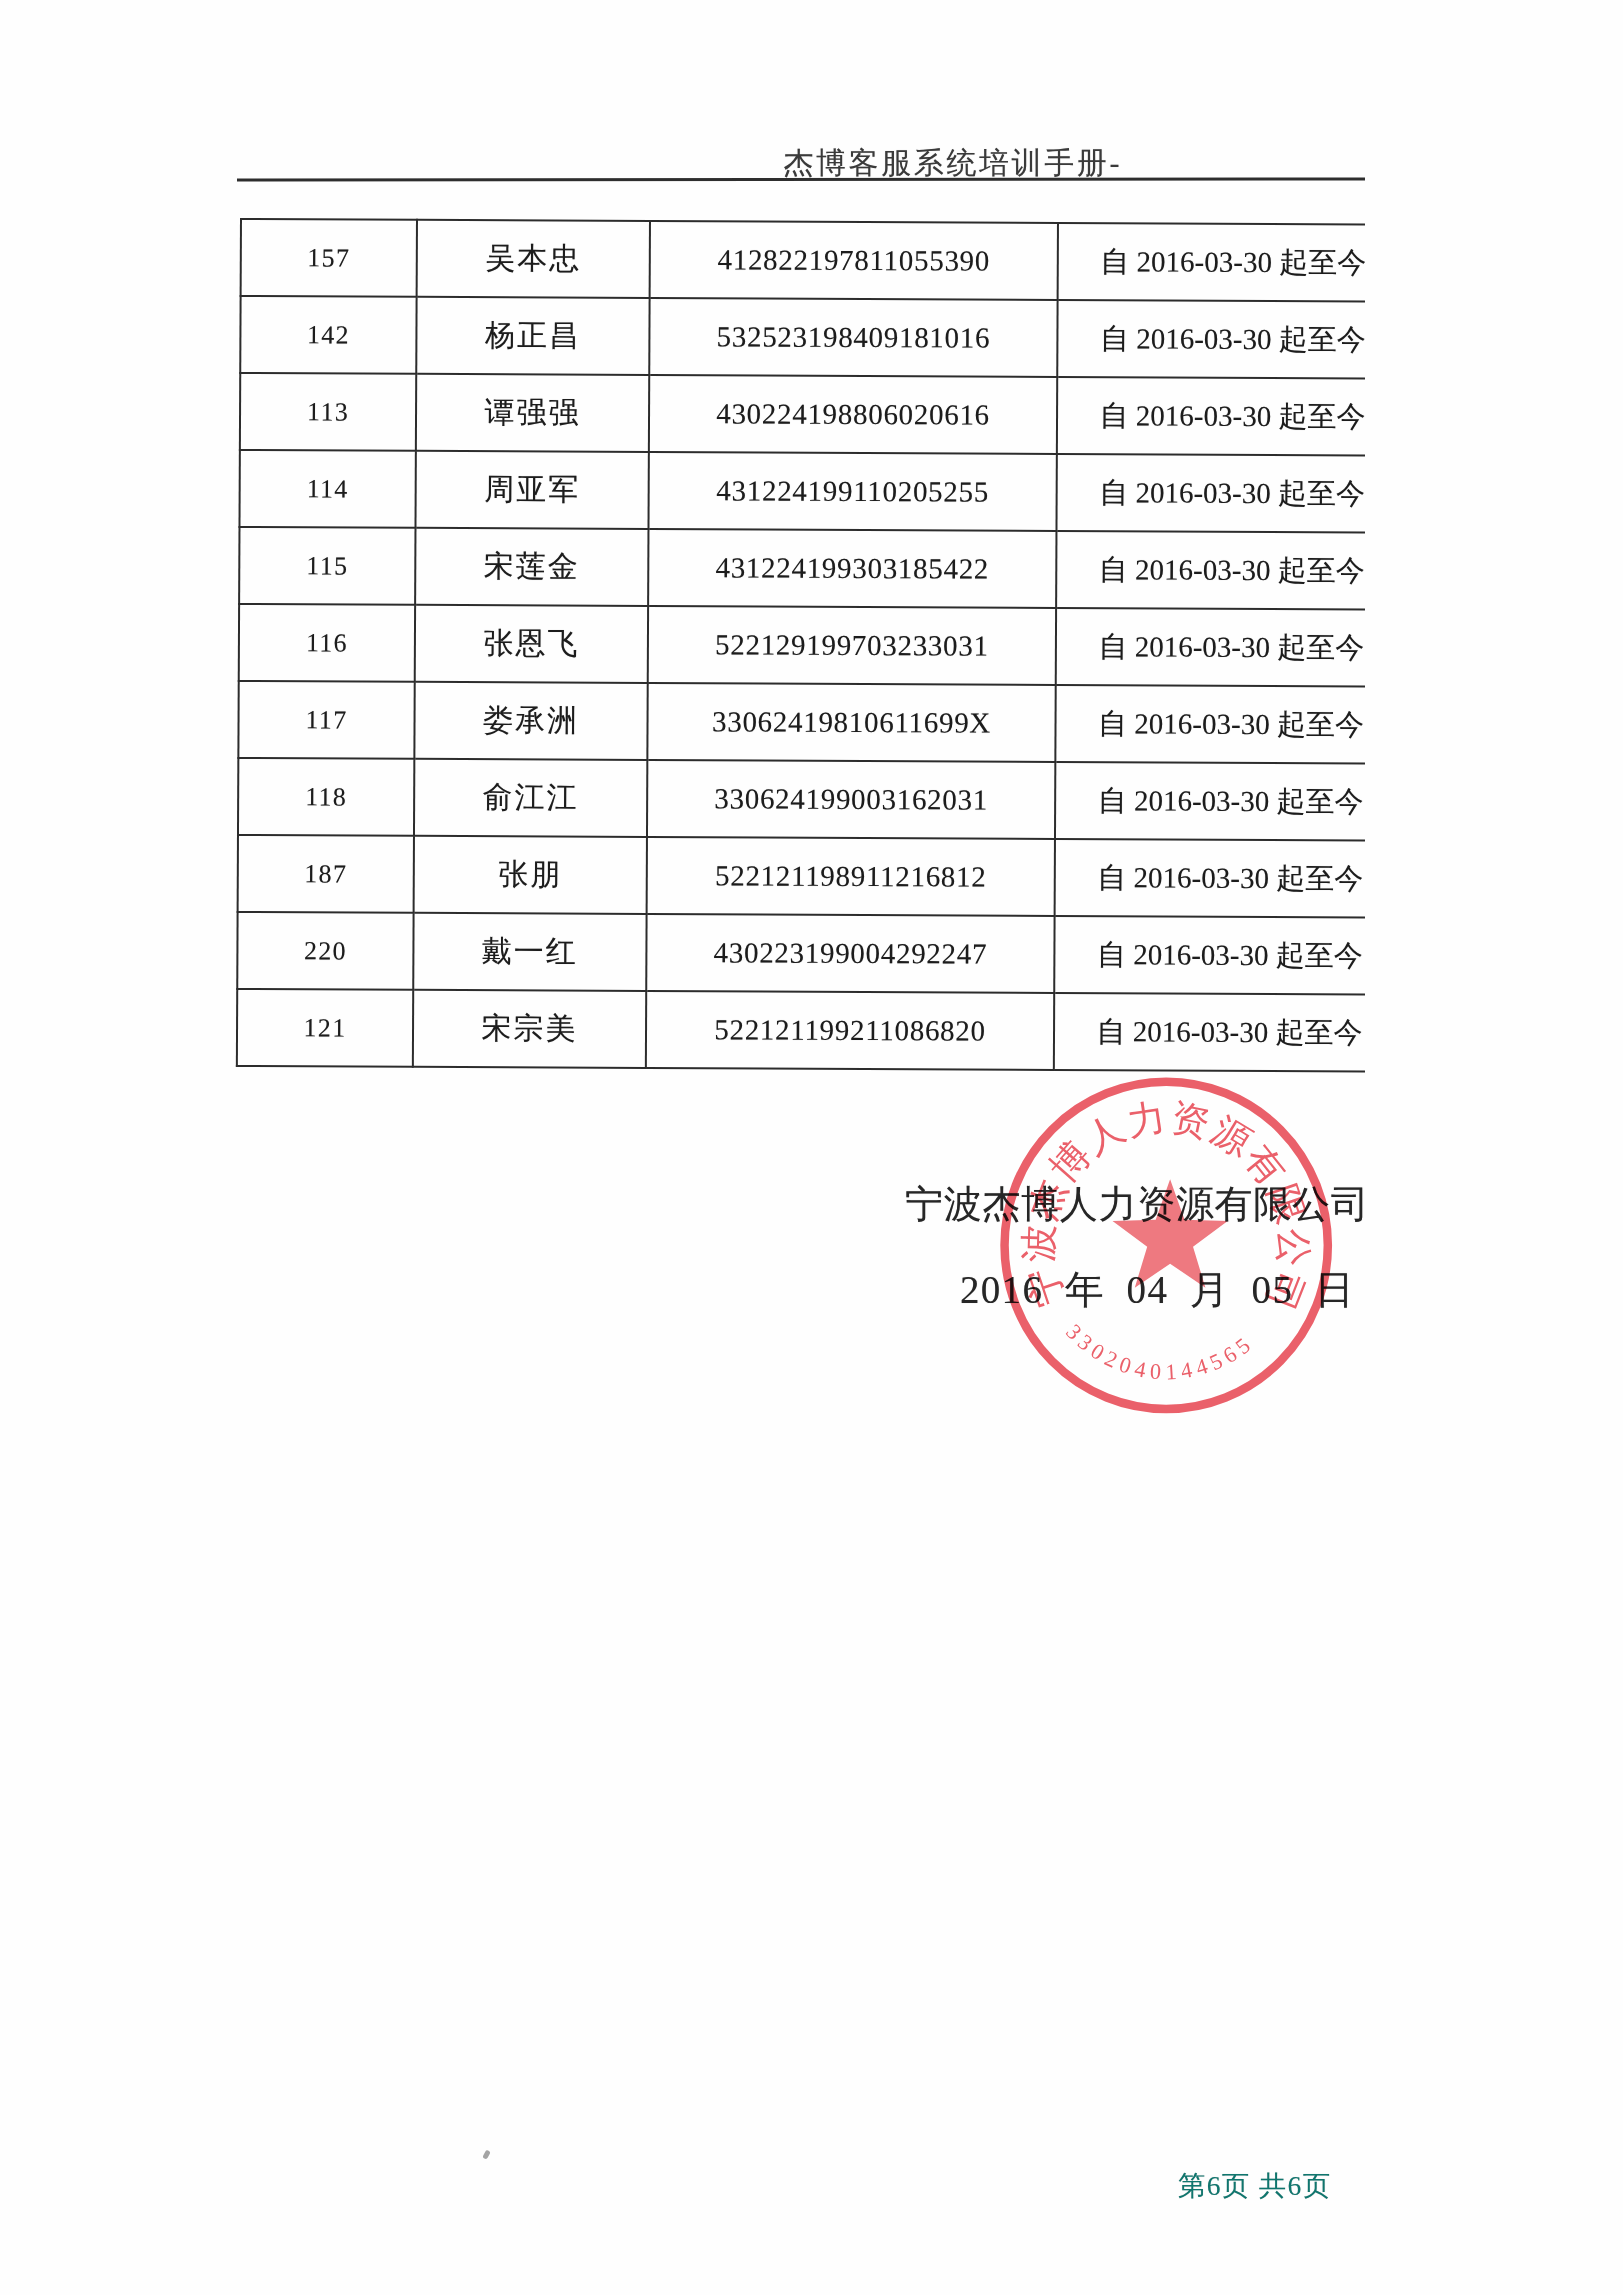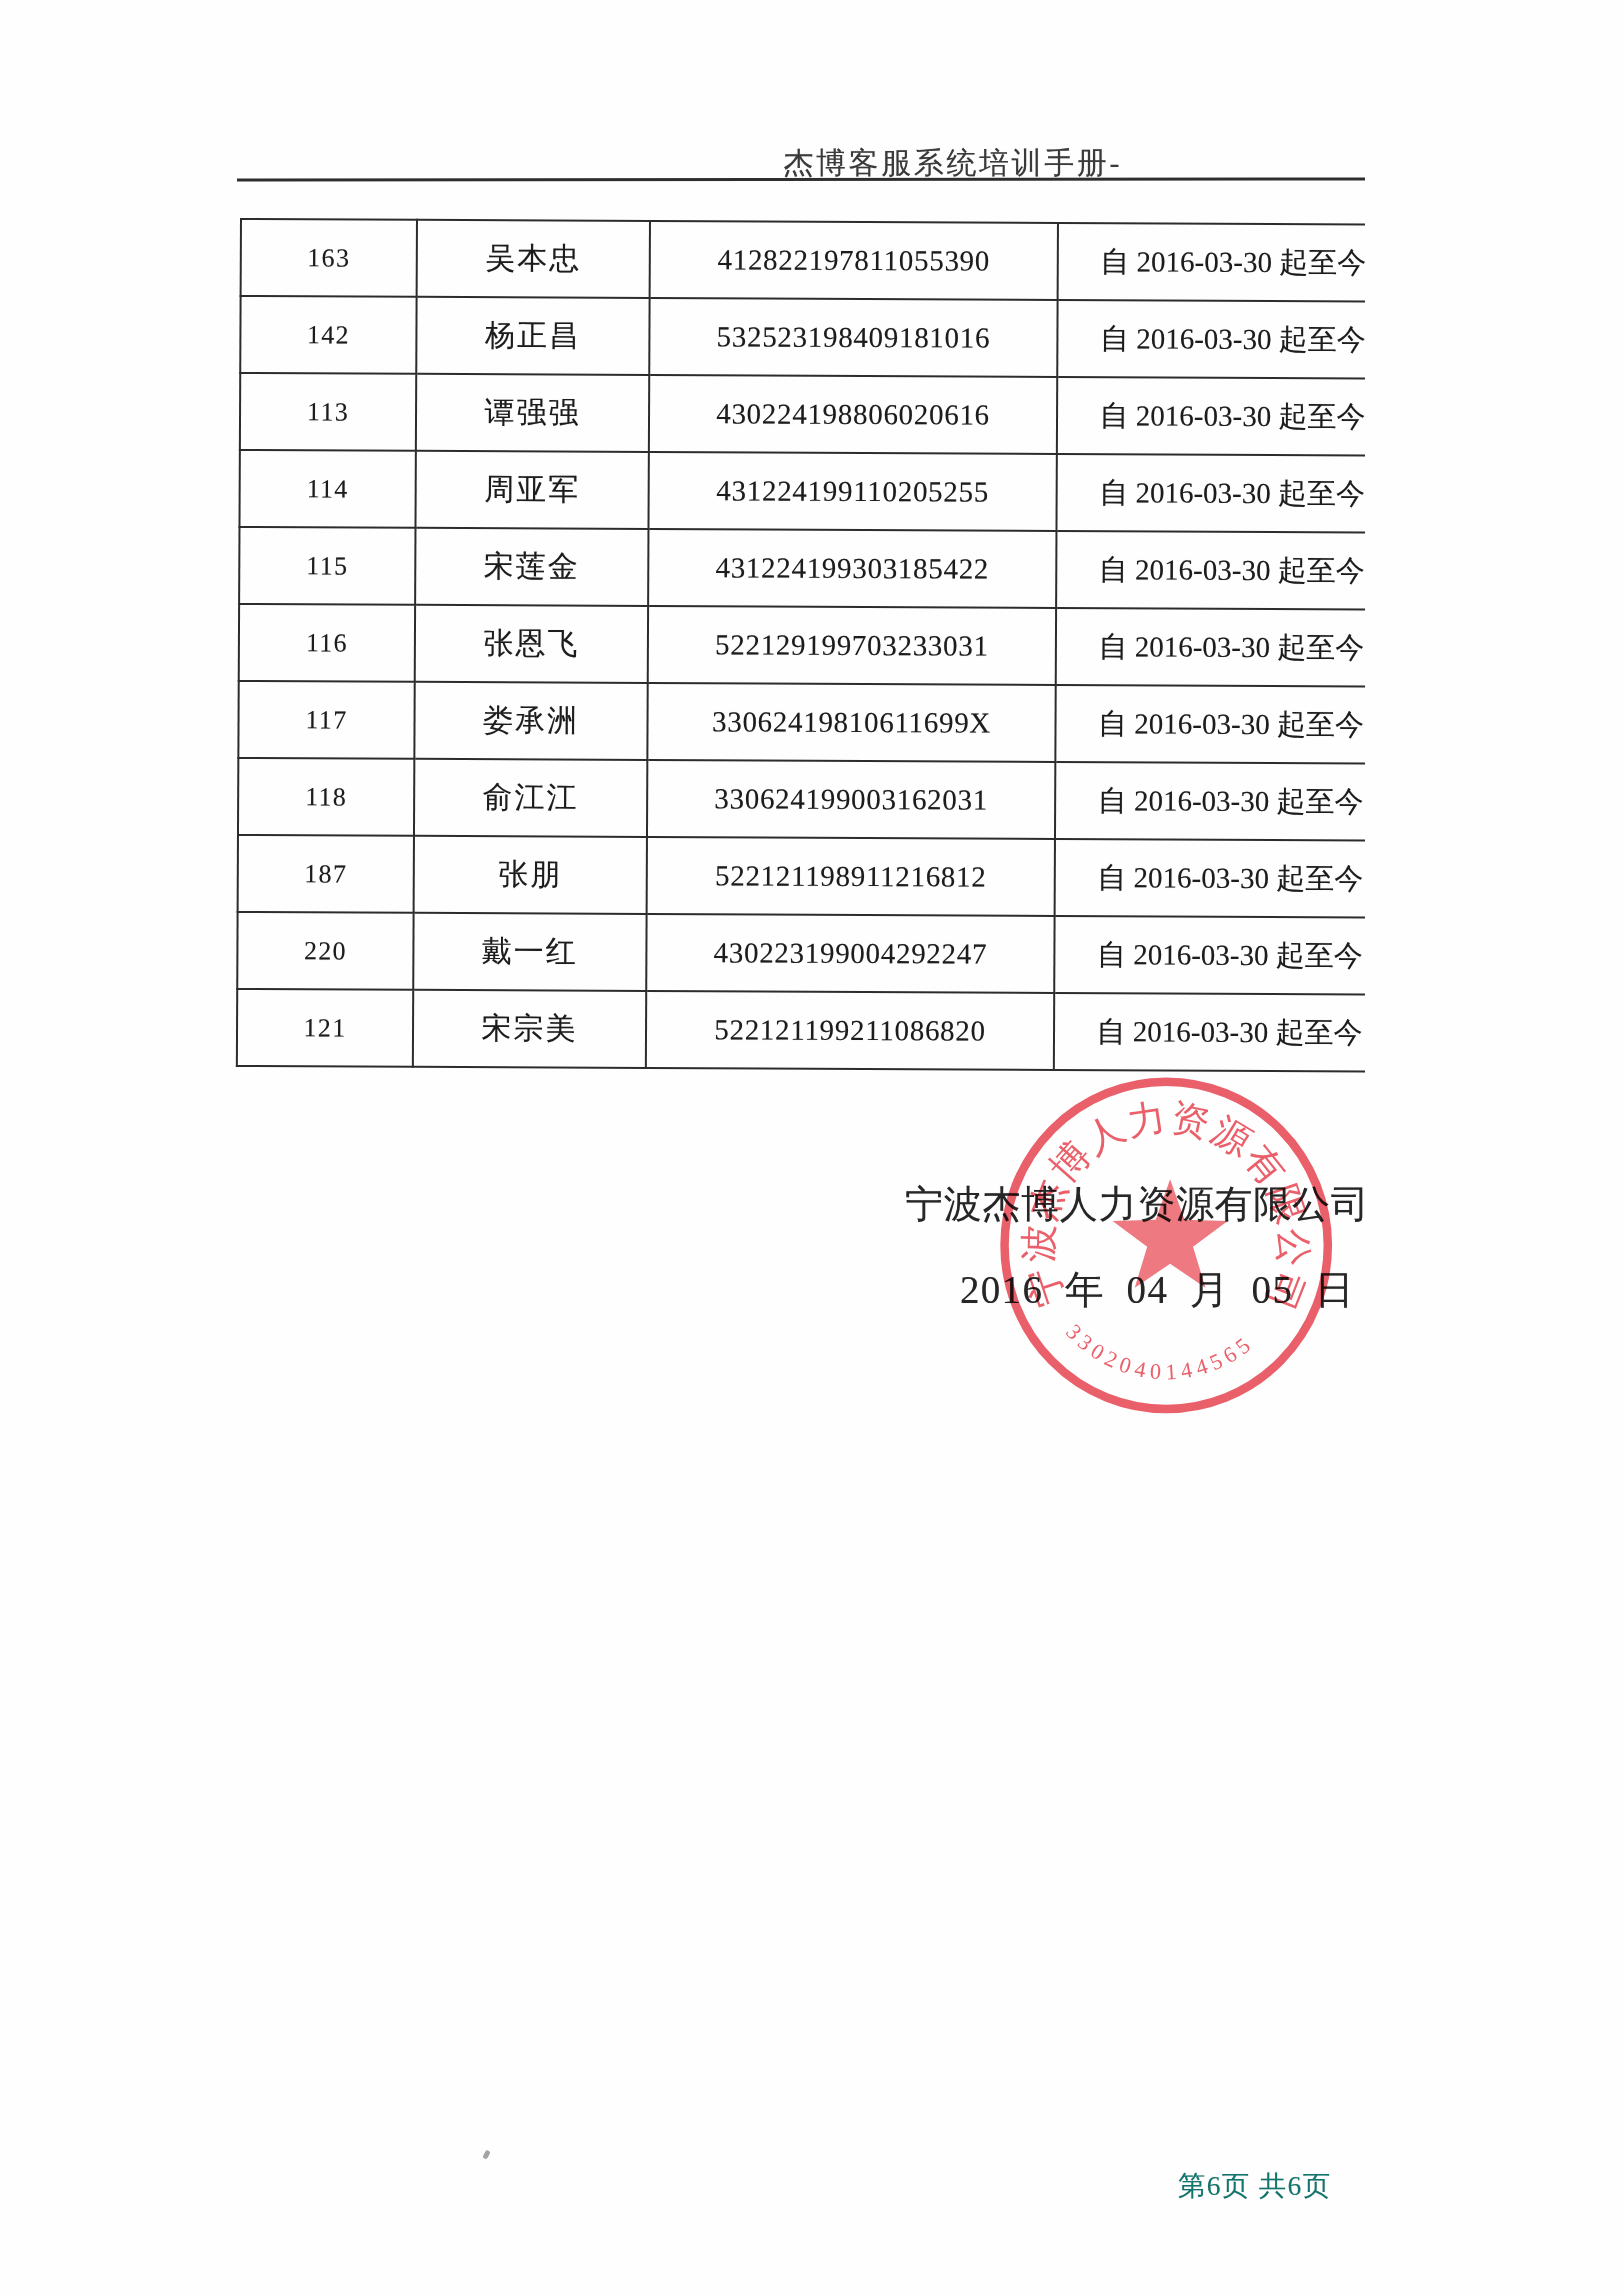--- a/index.html
+++ b/index.html
@@ -90,21 +90,21 @@
 
   <table class="roster">
     <colgroup>
       <col style="width:176px">
         <col style="width:233px">
         <col style="width:408px">
         <col style="width:351px">
     </colgroup>
     <tbody>
       <tr>
-        <td class="c-no">163</td>
+        <td class="c-no">157</td>
         <td class="c-name">吴本忠</td>
         <td class="c-id">412822197811055390</td>
         <td class="c-period">自 2016-03-30 起至今</td>
       </tr>
       <tr>
         <td class="c-no">142</td>
         <td class="c-name">杨正昌</td>
         <td class="c-id">532523198409181016</td>
         <td class="c-period">自 2016-03-30 起至今</td>
       </tr>

